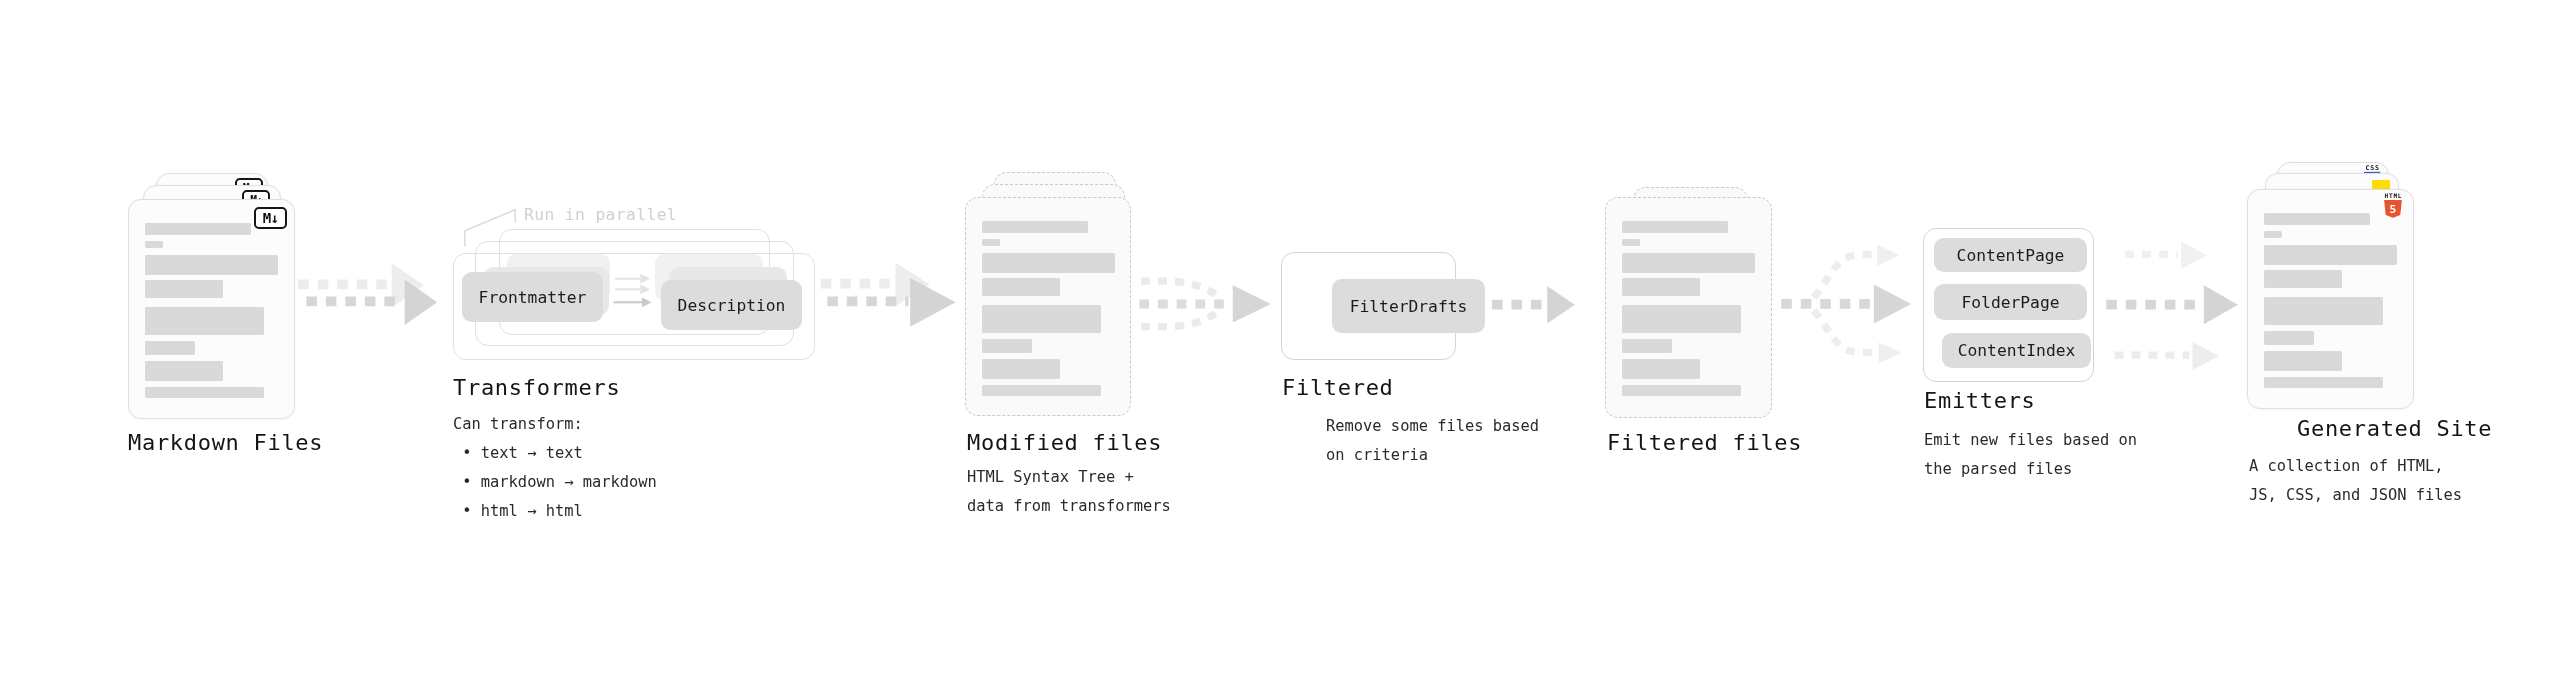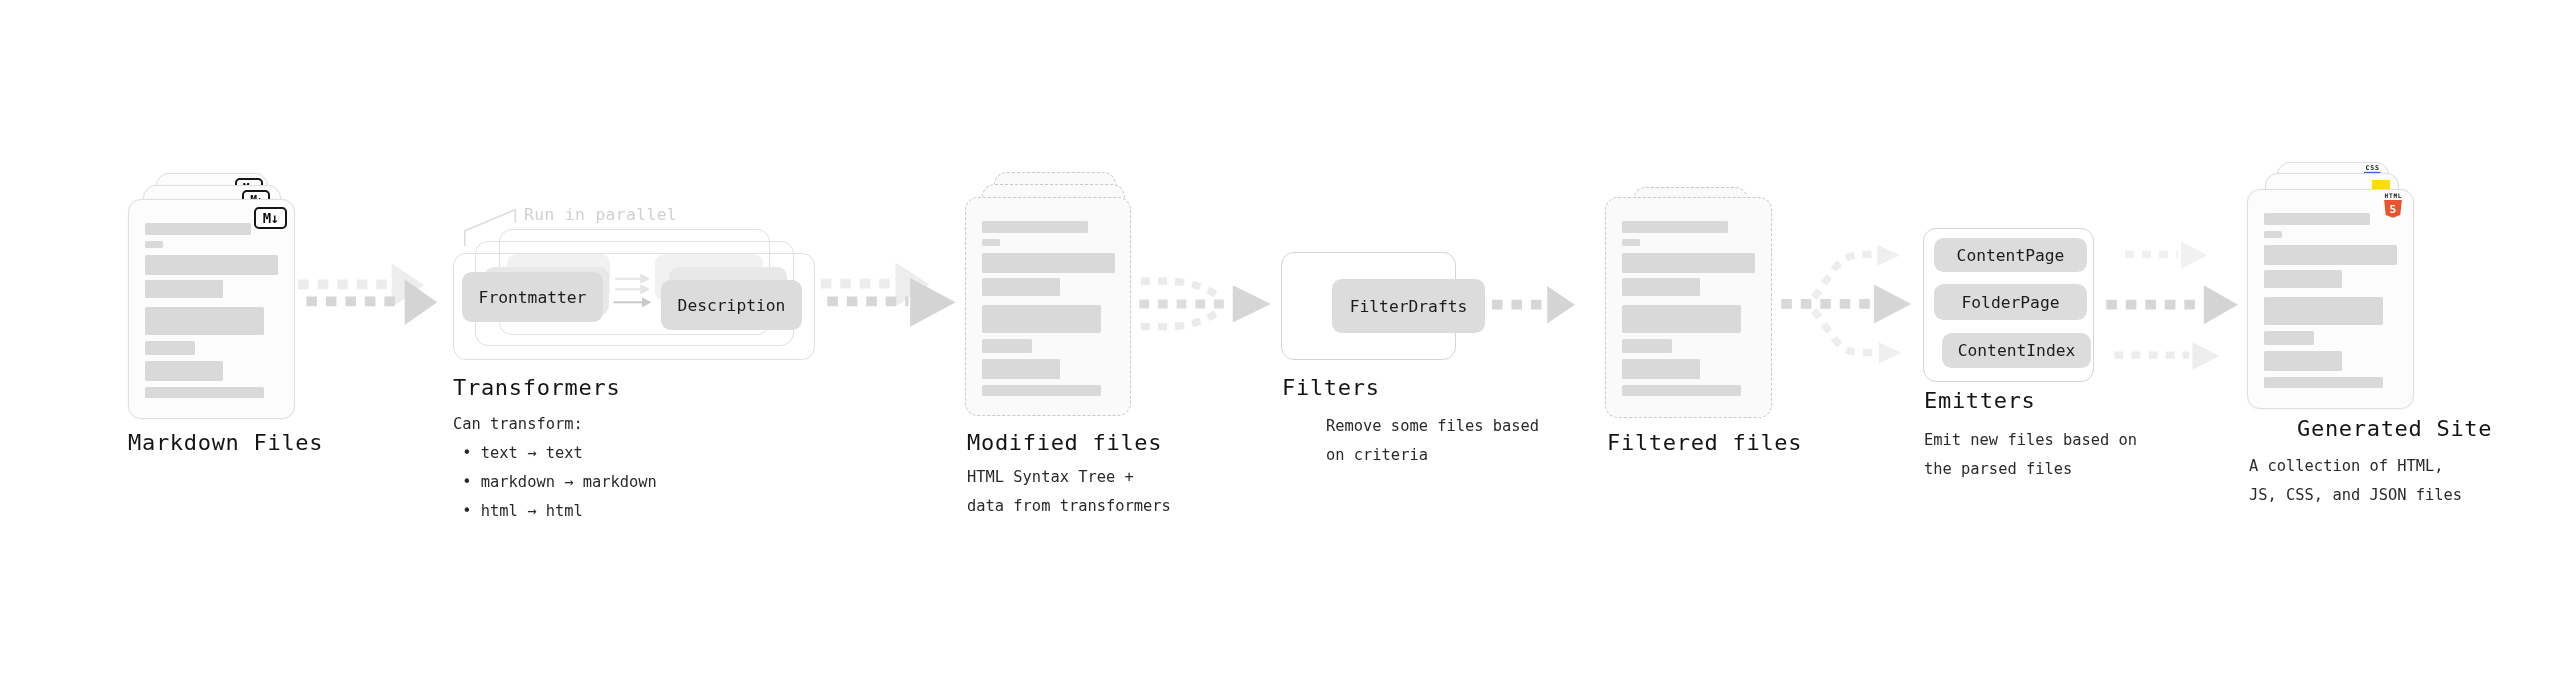--- a/index.html
+++ b/index.html
@@ -149,21 +149,21 @@
         <div class="sk" style="left: 16.3px; top: 187px; width: 119px; height: 11.4px;"></div>
       </div>
     <div class="title" style="left:967px;top:430px;">Modified files</div>
     <div class="desc" style="left:967px;top:463px;">HTML Syntax Tree +
 data from transformers</div>
   </div>
 
   <div>
     <div class="box dark" style="left:1281px;top:252px;width:175px;height:108px;"></div>
     <div class="btn" style="left:1332px;top:279px;width:153px;height:54px;">FilterDrafts</div>
-    <div class="title" style="left:1282px;top:375px;">Filters</div>
+    <div class="title" style="left:1282px;top:375px;">Filtered</div>
     <div class="desc" style="left:1282px;top:412px;margin-left:44px;">Remove some files based
 on criteria</div>
   </div>
 
   <div>
     <div class="card dashed" style="left:1633px;top:187px;width:115px;height:219px;"></div>
     <div class="card dashed" style="left:1605px;top:197px;width:167px;height:221px;">
         <div class="sk" style="left: 16.3px; top: 23px; width: 106px; height: 12.2px;"></div>
         <div class="sk" style="left: 16.3px; top: 41px; width: 18px; height: 6.5px;"></div>
         <div class="sk" style="left: 16.3px; top: 55px; width: 133px; height: 19.5px;"></div>

